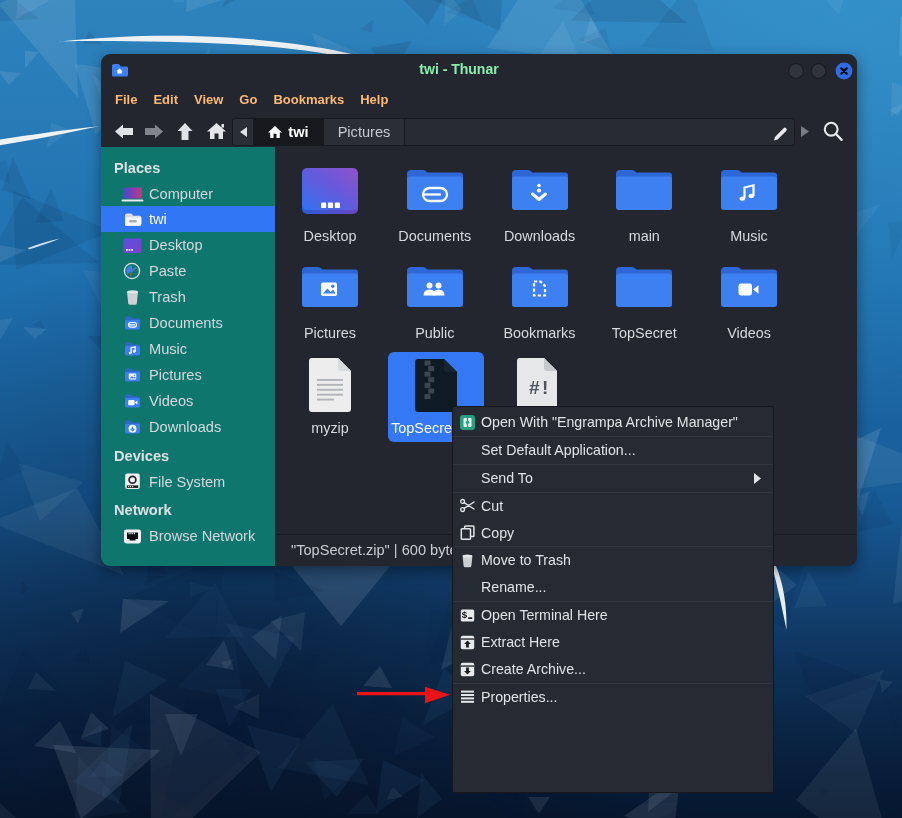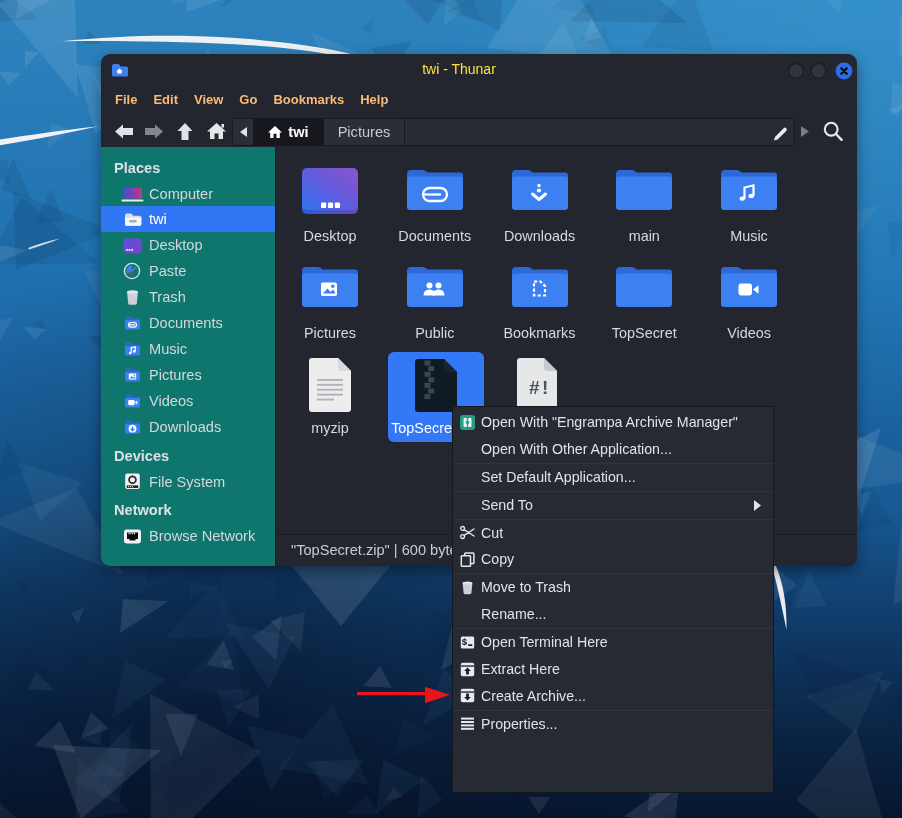--- a/index.html
+++ b/index.html
@@ -3,21 +3,21 @@
 <style>
 html,body{margin:0;padding:0;width:902px;height:818px;overflow:hidden;
  font-family:"Liberation Sans",sans-serif;}
 *{box-sizing:border-box;}
 #wall{position:absolute;left:0;top:0;width:902px;height:818px;}
 #win{position:absolute;left:101px;top:54px;width:756px;height:512px;
  background:#23262e;border-radius:9px;box-shadow:0 5px 14px rgba(0,0,10,.42);}
 
 #titlebar{position:absolute;left:0;top:0;width:100%;height:31px;}
 #title{position:absolute;left:0;top:0;width:716px;text-align:center;line-height:31px;
- color:#fde047;font-weight:normal;font-size:14px;}
+ color:#86efac;font-weight:bold;font-size:14px;}
 .wbtn{position:absolute;}
 
 #menubar{position:absolute;left:6px;top:31px;height:29px;display:flex;color:#fdba74;
  font-size:13px;font-weight:bold;}
 #menubar span{padding:0 8px;line-height:29px;}
 
 #toolbar{position:absolute;left:0;top:61px;width:100%;height:33px;}
 #pathbar{position:absolute;left:131px;top:3px;width:563px;height:28px;
  background:#272b34;border:1px solid #171920;border-radius:3px;display:flex;}
 .pbtn{height:100%;display:flex;align-items:center;justify-content:center;}
@@ -704,21 +704,20 @@
  <div id="vsep"></div>
 </div>
 
 <div id="ctx">
     <div class="mi"><svg width="15" height="15" viewBox="0 0 15 15">
 <rect width="15" height="15" rx="3" fill="#27a081"></rect>
 <rect x="3.5" y="3" width="8" height="9" rx="1" fill="#e9f5f0"></rect>
 <path d="M7.5,3 v9" stroke="#27a081" stroke-width="1.4"></path>
 <rect x="5.8" y="6.2" width="3.4" height="2.4" fill="#27a081"></rect>
       </svg>Open With "Engrampa Archive Manager"</div>
-<div class="mi">Open With Other Application...</div>
 <div class="msep"></div>
 <div class="mi">Set Default Application...</div>
 <div class="msep"></div>
 <div class="mi">Send To<svg class="subarr" width="7" height="11" viewBox="0 0 7 11">
         <path d="M0,0 L7,5.5 L0,11 Z" fill="#e0e3e7"></path>
       </svg></div>
 <div class="msep"></div>
 <div class="mi"><svg width="15" height="15" viewBox="0 0 15 15">
 <circle cx="2.6" cy="3.4" r="1.9" fill="none" stroke="#e3e6ea" stroke-width="1.3"></circle>
 <circle cx="2.6" cy="11.6" r="1.9" fill="none" stroke="#e3e6ea" stroke-width="1.3"></circle>

